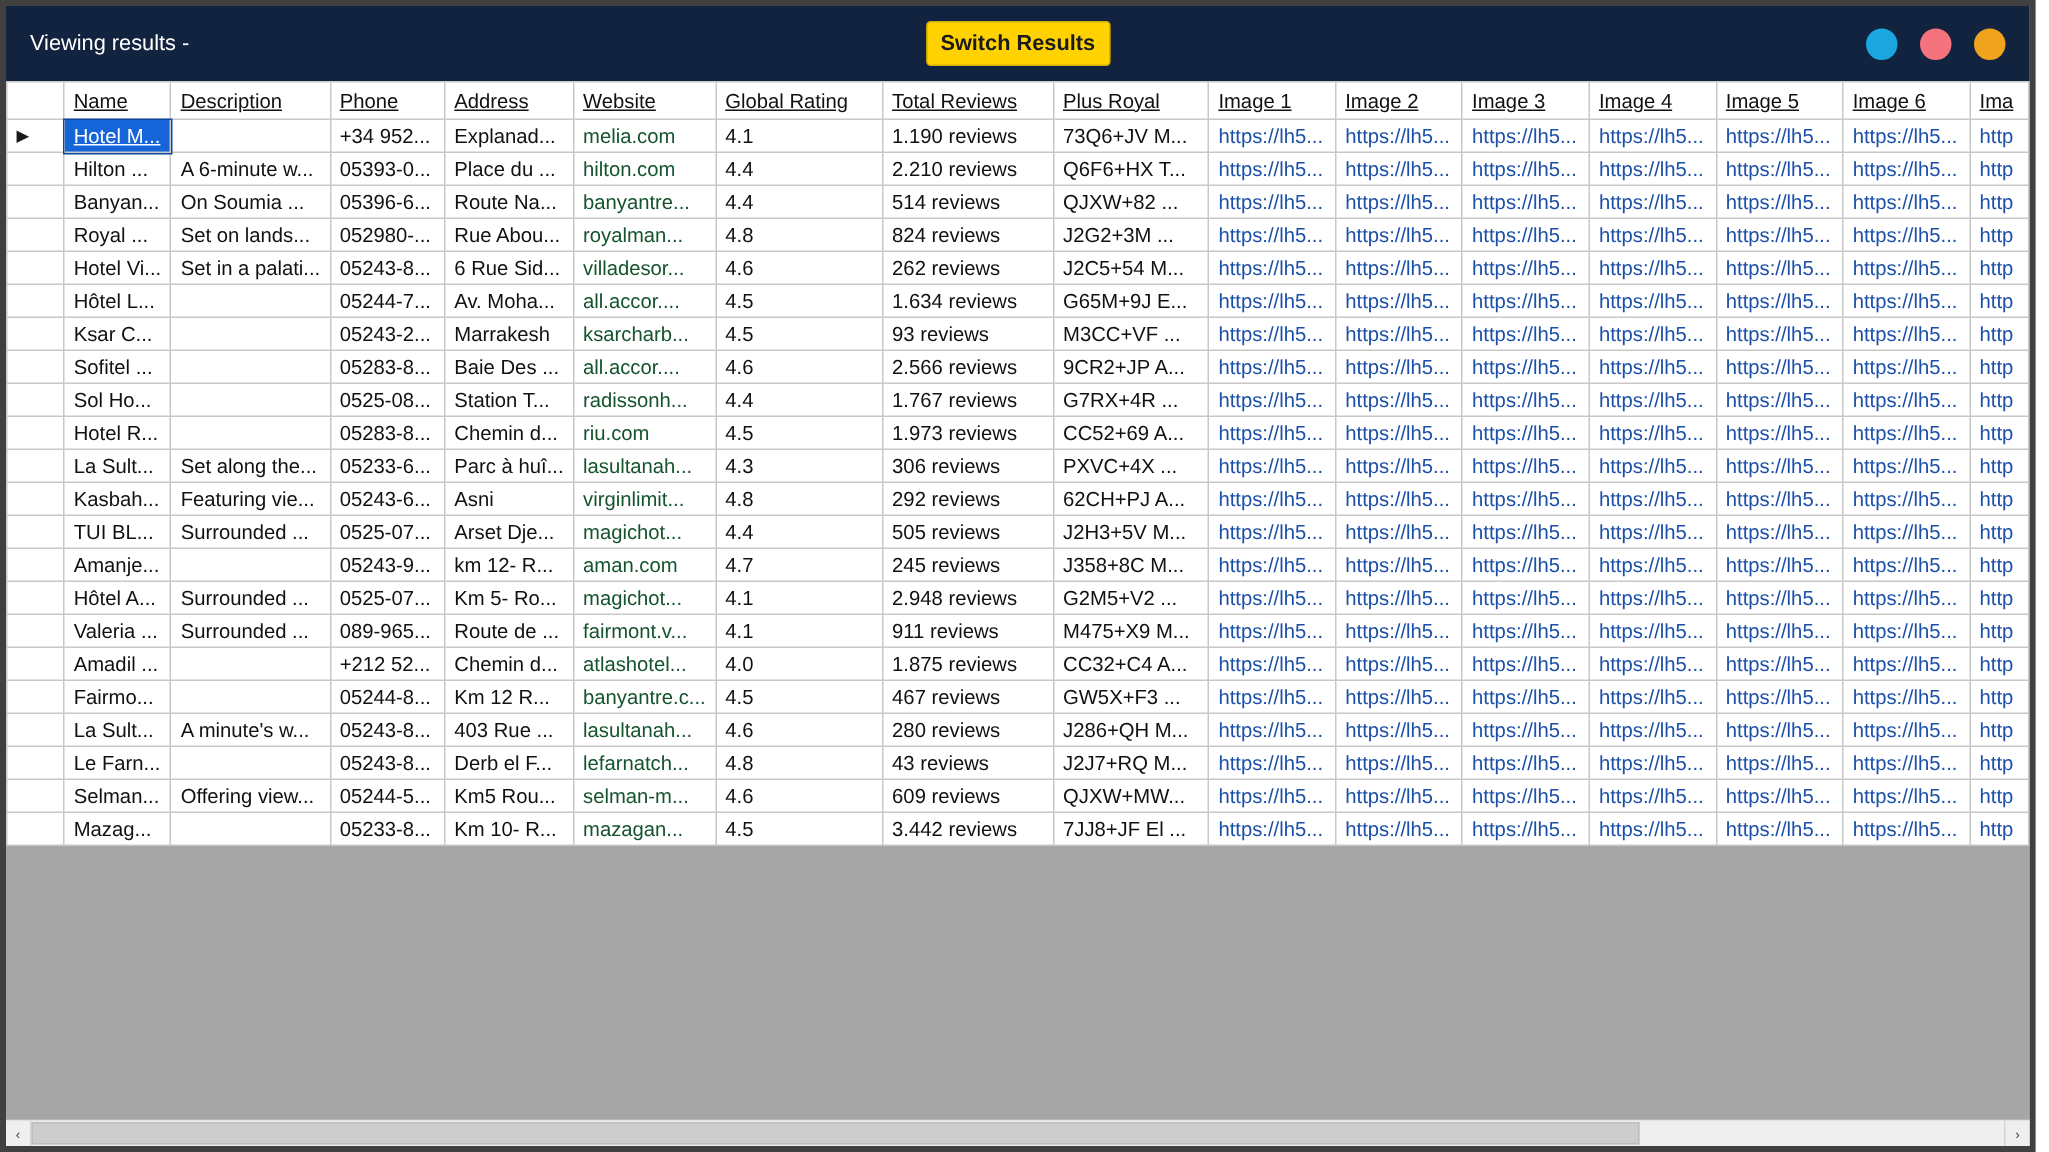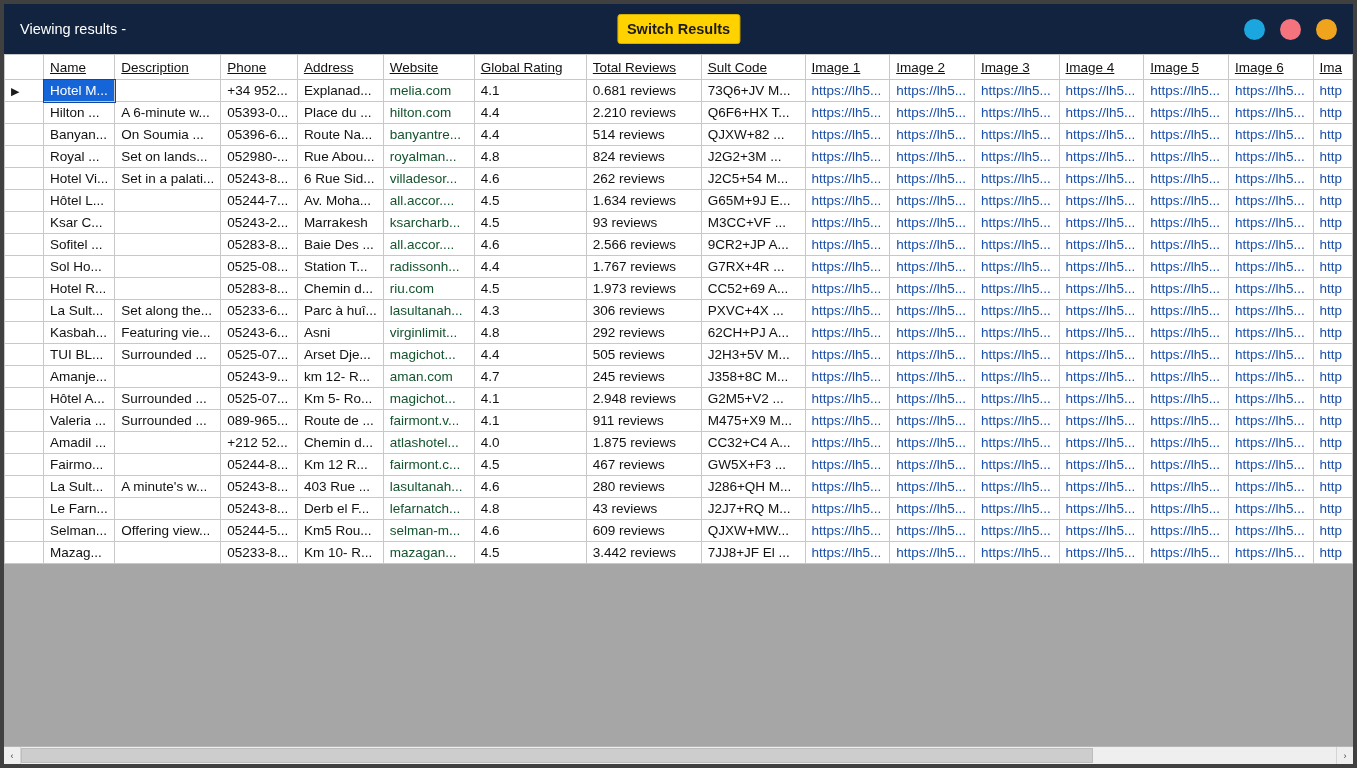--- a/index.html
+++ b/index.html
@@ -114,20 +114,21 @@
     color: #333;
     padding: 0;
     font-size: 11px;
   }
   .row-marker { color:#1b1b1b; font-size: 11px; line-height: 1; }
 
   td.cell-selected {
     background: #1565d8;
     color: #ffffff;
     outline: 1px solid #0d47a1;
+    text-decoration: underline;
   }
   .lnk { color: #14532d; }
   .img-link { color: #1b4fa8; }
 
   
   .hscroll {
     flex: 0 0 18px;
     height: 18px;
     background: #efefef;
     border-top: 1px solid #b5b5b5;
@@ -197,40 +198,40 @@
         <thead>
           <tr>
             <th class="sel-cell"></th>
             <th>Name</th>
             <th>Description</th>
             <th>Phone</th>
             <th>Address</th>
             <th>Website</th>
             <th>Global Rating</th>
             <th>Total Reviews</th>
-            <th>Sult Code</th>
+            <th>Plus Royal</th>
             <th>Image 1</th>
             <th>Image 2</th>
             <th>Image 3</th>
             <th>Image 4</th>
             <th>Image 5</th>
             <th>Image 6</th>
             <th>Ima</th>
           </tr>
         </thead>
         <tbody id="grid-body">
             <tr>
               <td class="sel-cell"><span class="row-marker">▶</span></td>
               <td class="cell-selected">Hotel M...</td>
               <td></td>
               <td>+34 952...</td>
               <td>Explanad...</td>
               <td class="lnk">melia.com</td>
               <td>4.1</td>
-              <td>0.681 reviews</td>
+              <td>1.190 reviews</td>
               <td>73Q6+JV M...</td>
               <td class="img-link">https://lh5...</td>
               <td class="img-link">https://lh5...</td>
               <td class="img-link">https://lh5...</td>
               <td class="img-link">https://lh5...</td>
               <td class="img-link">https://lh5...</td>
               <td class="img-link">https://lh5...</td>
               <td class="img-link">http</td>
             </tr>
             <tr>
@@ -520,21 +521,21 @@
               <td class="img-link">https://lh5...</td>
               <td class="img-link">https://lh5...</td>
               <td class="img-link">http</td>
             </tr>
             <tr>
               <td class="sel-cell"></td>
               <td>Fairmo...</td>
               <td></td>
               <td>05244-8...</td>
               <td>Km 12 R...</td>
-              <td class="lnk">fairmont.c...</td>
+              <td class="lnk">banyantre.c...</td>
               <td>4.5</td>
               <td>467 reviews</td>
               <td>GW5X+F3 ...</td>
               <td class="img-link">https://lh5...</td>
               <td class="img-link">https://lh5...</td>
               <td class="img-link">https://lh5...</td>
               <td class="img-link">https://lh5...</td>
               <td class="img-link">https://lh5...</td>
               <td class="img-link">https://lh5...</td>
               <td class="img-link">http</td>

